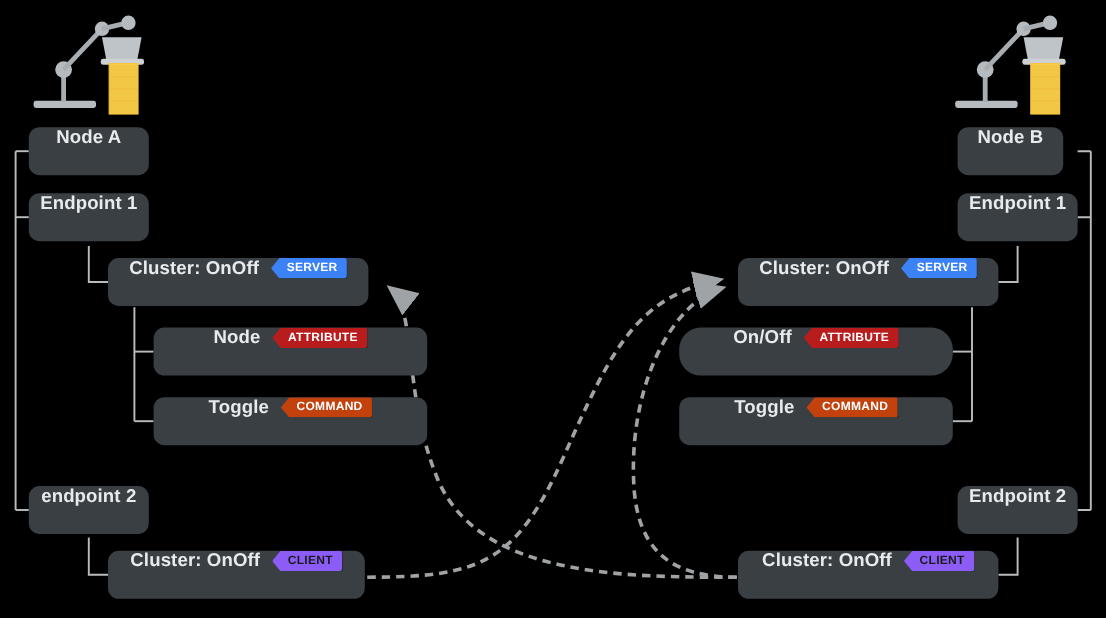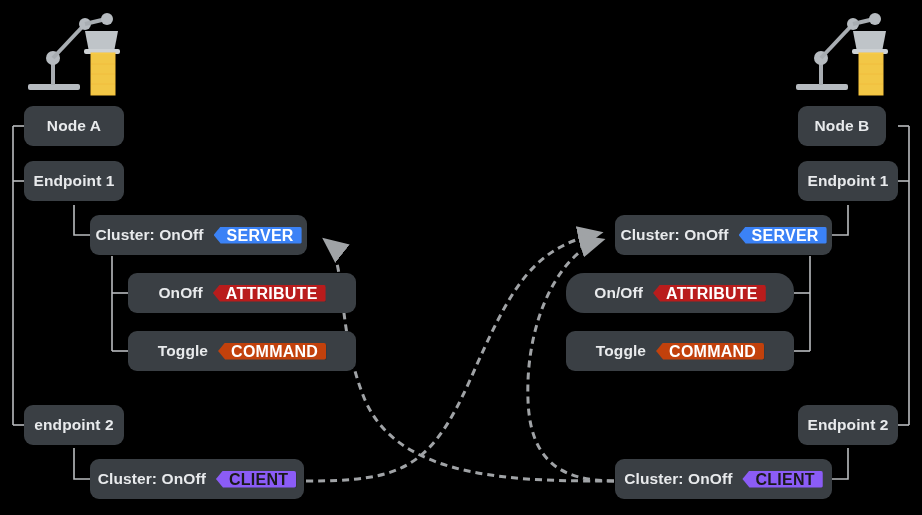--- a/index.html
+++ b/index.html
@@ -27,21 +27,20 @@
     height: 515px;
     pointer-events: none;
   }
   
   .box {
     position: absolute;
     background: #3a3f44;
     border-radius: 9px;
     box-sizing: border-box;
     display: flex;
-    align-items: center;
     color: #e8eaec;
     font-size: 15.5px;
     font-weight: 700;
     letter-spacing: .1px;
     white-space: nowrap;
   }
   .box.node, .box.endpoint {
     justify-content: center;
     padding: 0 14px;
   }
@@ -53,21 +52,21 @@
     color: #e8eaec;
   }
   .box.cluster .lbl,
   .box.member .lbl {
     margin-right: 10px;
   }
   
   .badge {
     display: inline-block;
     position: relative;
-    font-size: 16px;
+    font-size: 10px;
     font-weight: 700;
     letter-spacing: .25px;
     line-height: 17px;
     height: 17px;
     padding: 0 8px 0 13px;
     color: #ffffff;
     border-radius: 2px;
     -webkit-clip-path: polygon(0 50%, 7px 0, 100% 0, 100% 100%, 7px 100%);
     clip-path: polygon(0 50%, 7px 0, 100% 0, 100% 100%, 7px 100%);
     filter: drop-shadow(1px 1px 0 rgba(0,0,0,.55));
@@ -178,21 +177,21 @@
   <div class="box endpoint" style="left:24px; top:161px; width:100px; height:40px;">
     <span class="lbl">Endpoint 1</span>
   </div>
 
   <div class="box cluster" style="left:90px; top:215px; width:217px; height:40px;">
     <span class="lbl">Cluster: OnOff</span>
     <span class="badge server">SERVER</span>
   </div>
 
   <div class="box member" style="left:128px; top:273px; width:228px; height:40px;">
-    <span class="lbl">OnOff</span>
+    <span class="lbl">Node</span>
     <span class="badge attribute">ATTRIBUTE</span>
   </div>
 
   <div class="box member" style="left:128px; top:331px; width:228px; height:40px;">
     <span class="lbl">Toggle</span>
     <span class="badge command">COMMAND</span>
   </div>
 
   <div class="box endpoint" style="left:24px; top:405px; width:100px; height:40px;">
     <span class="lbl">endpoint 2</span>

